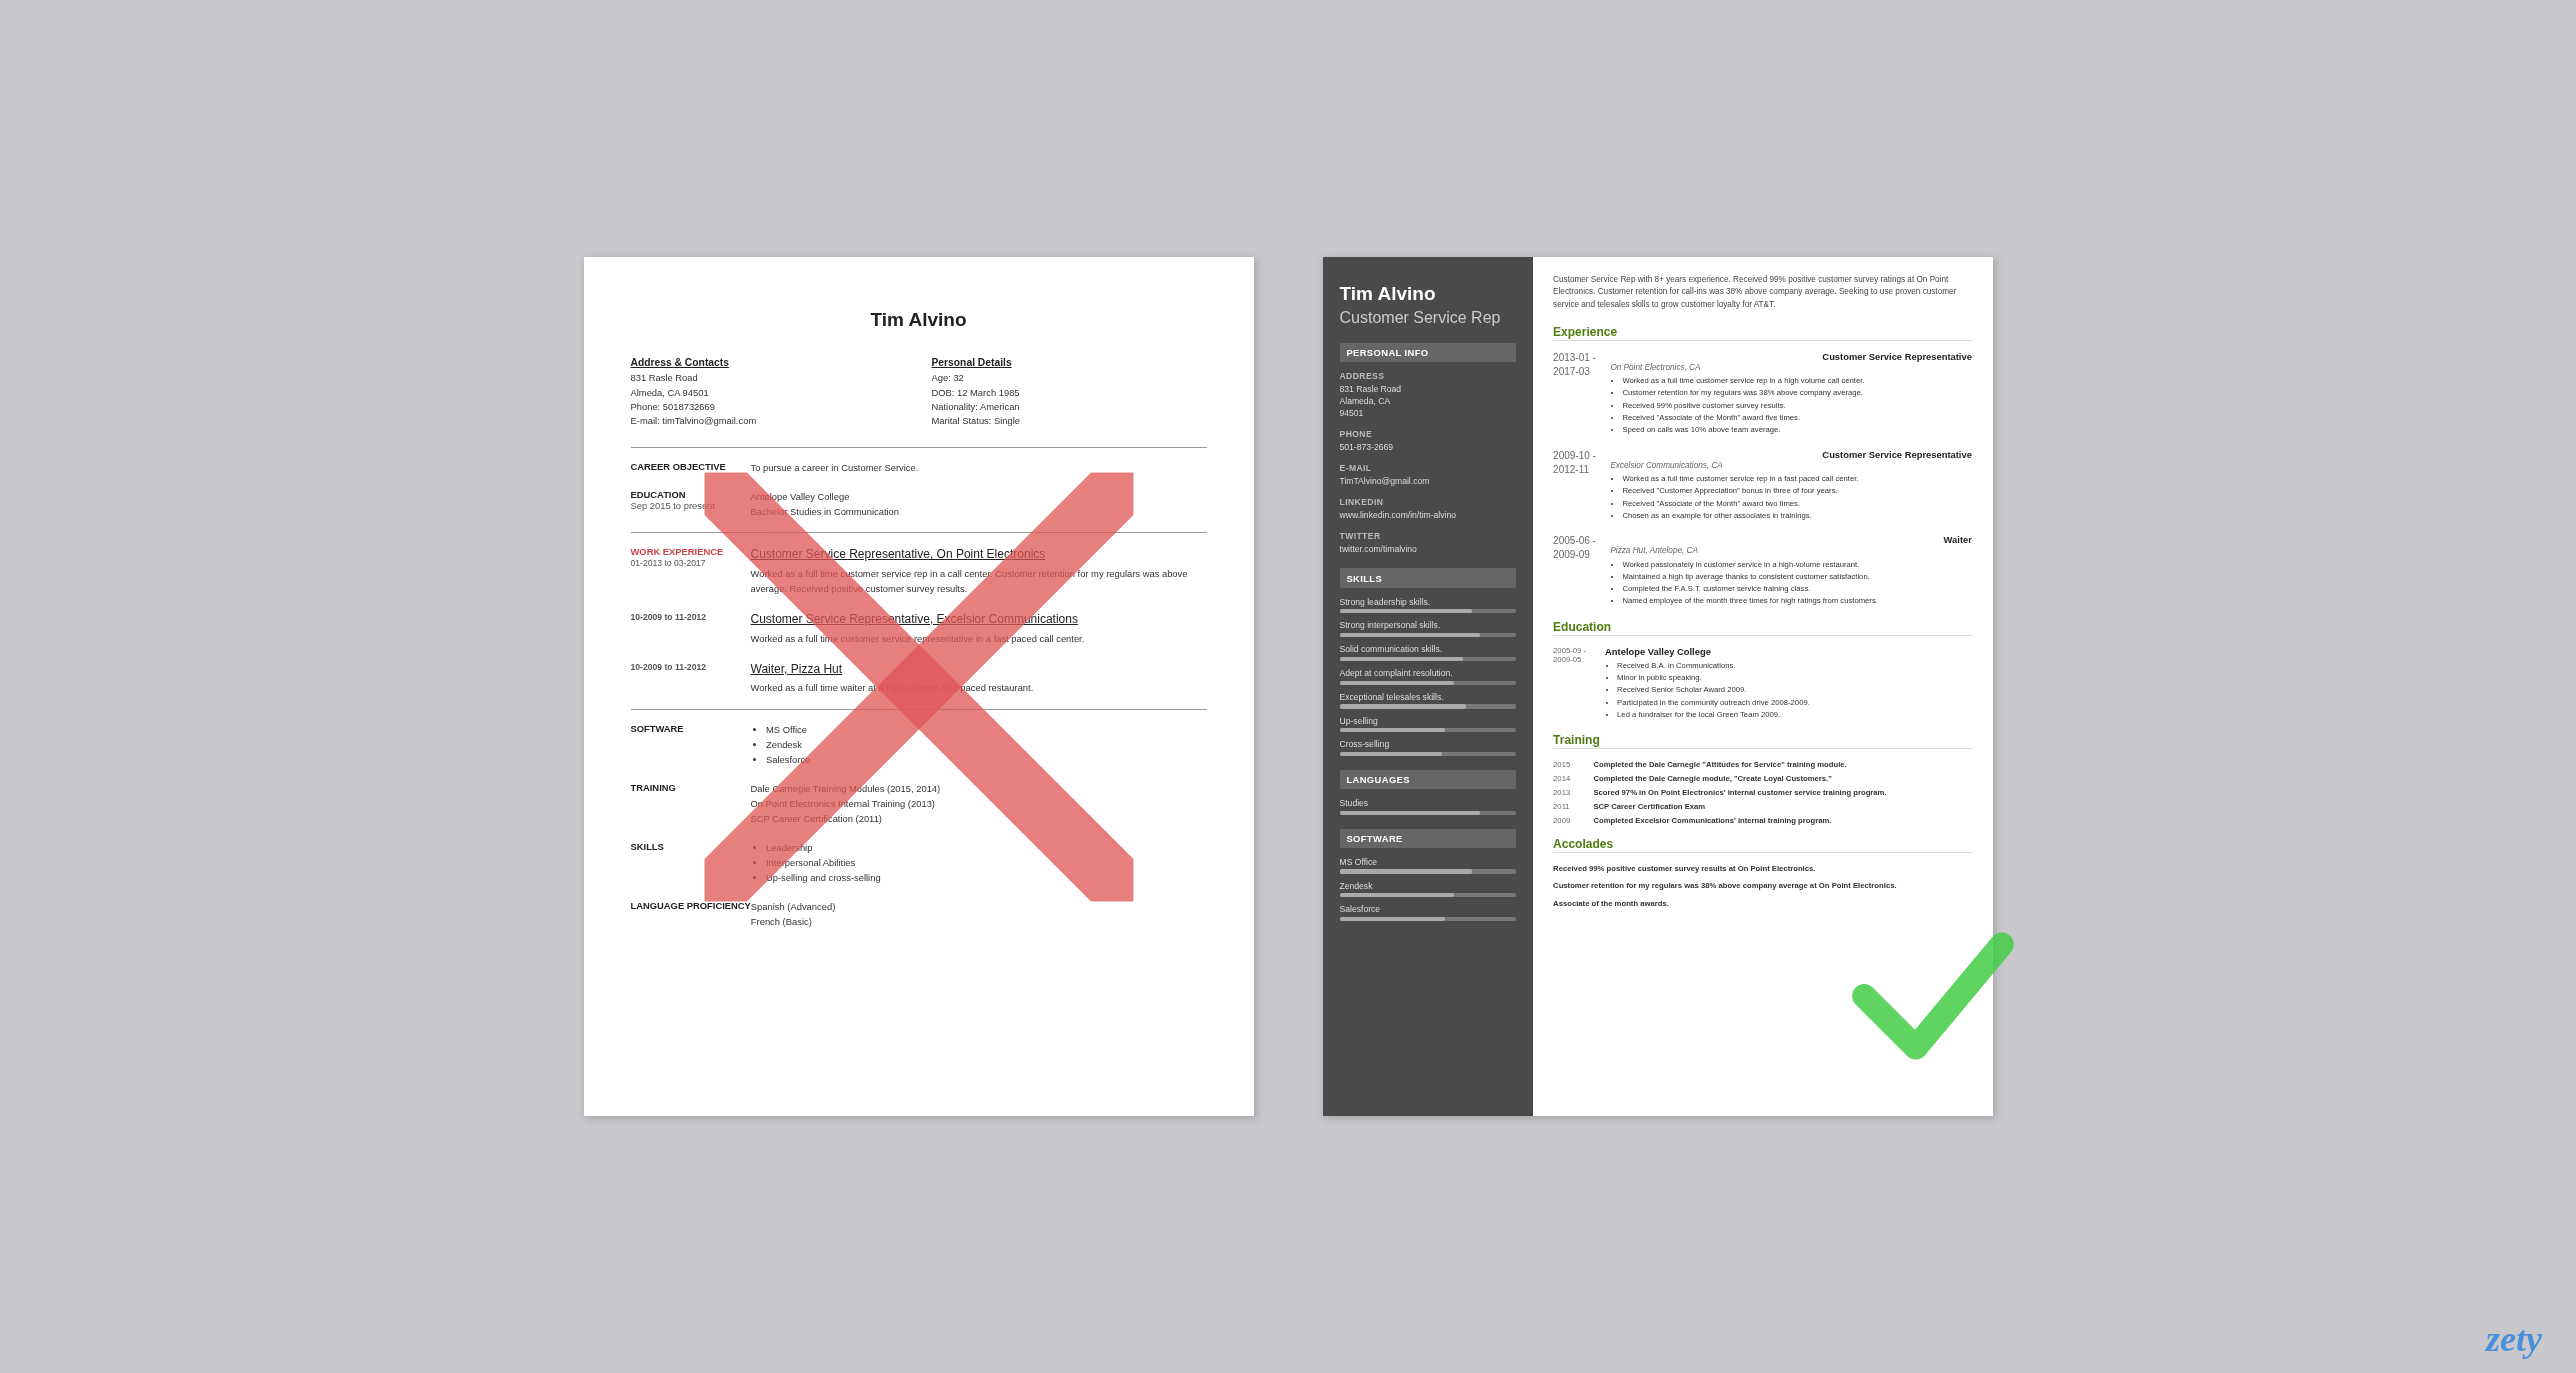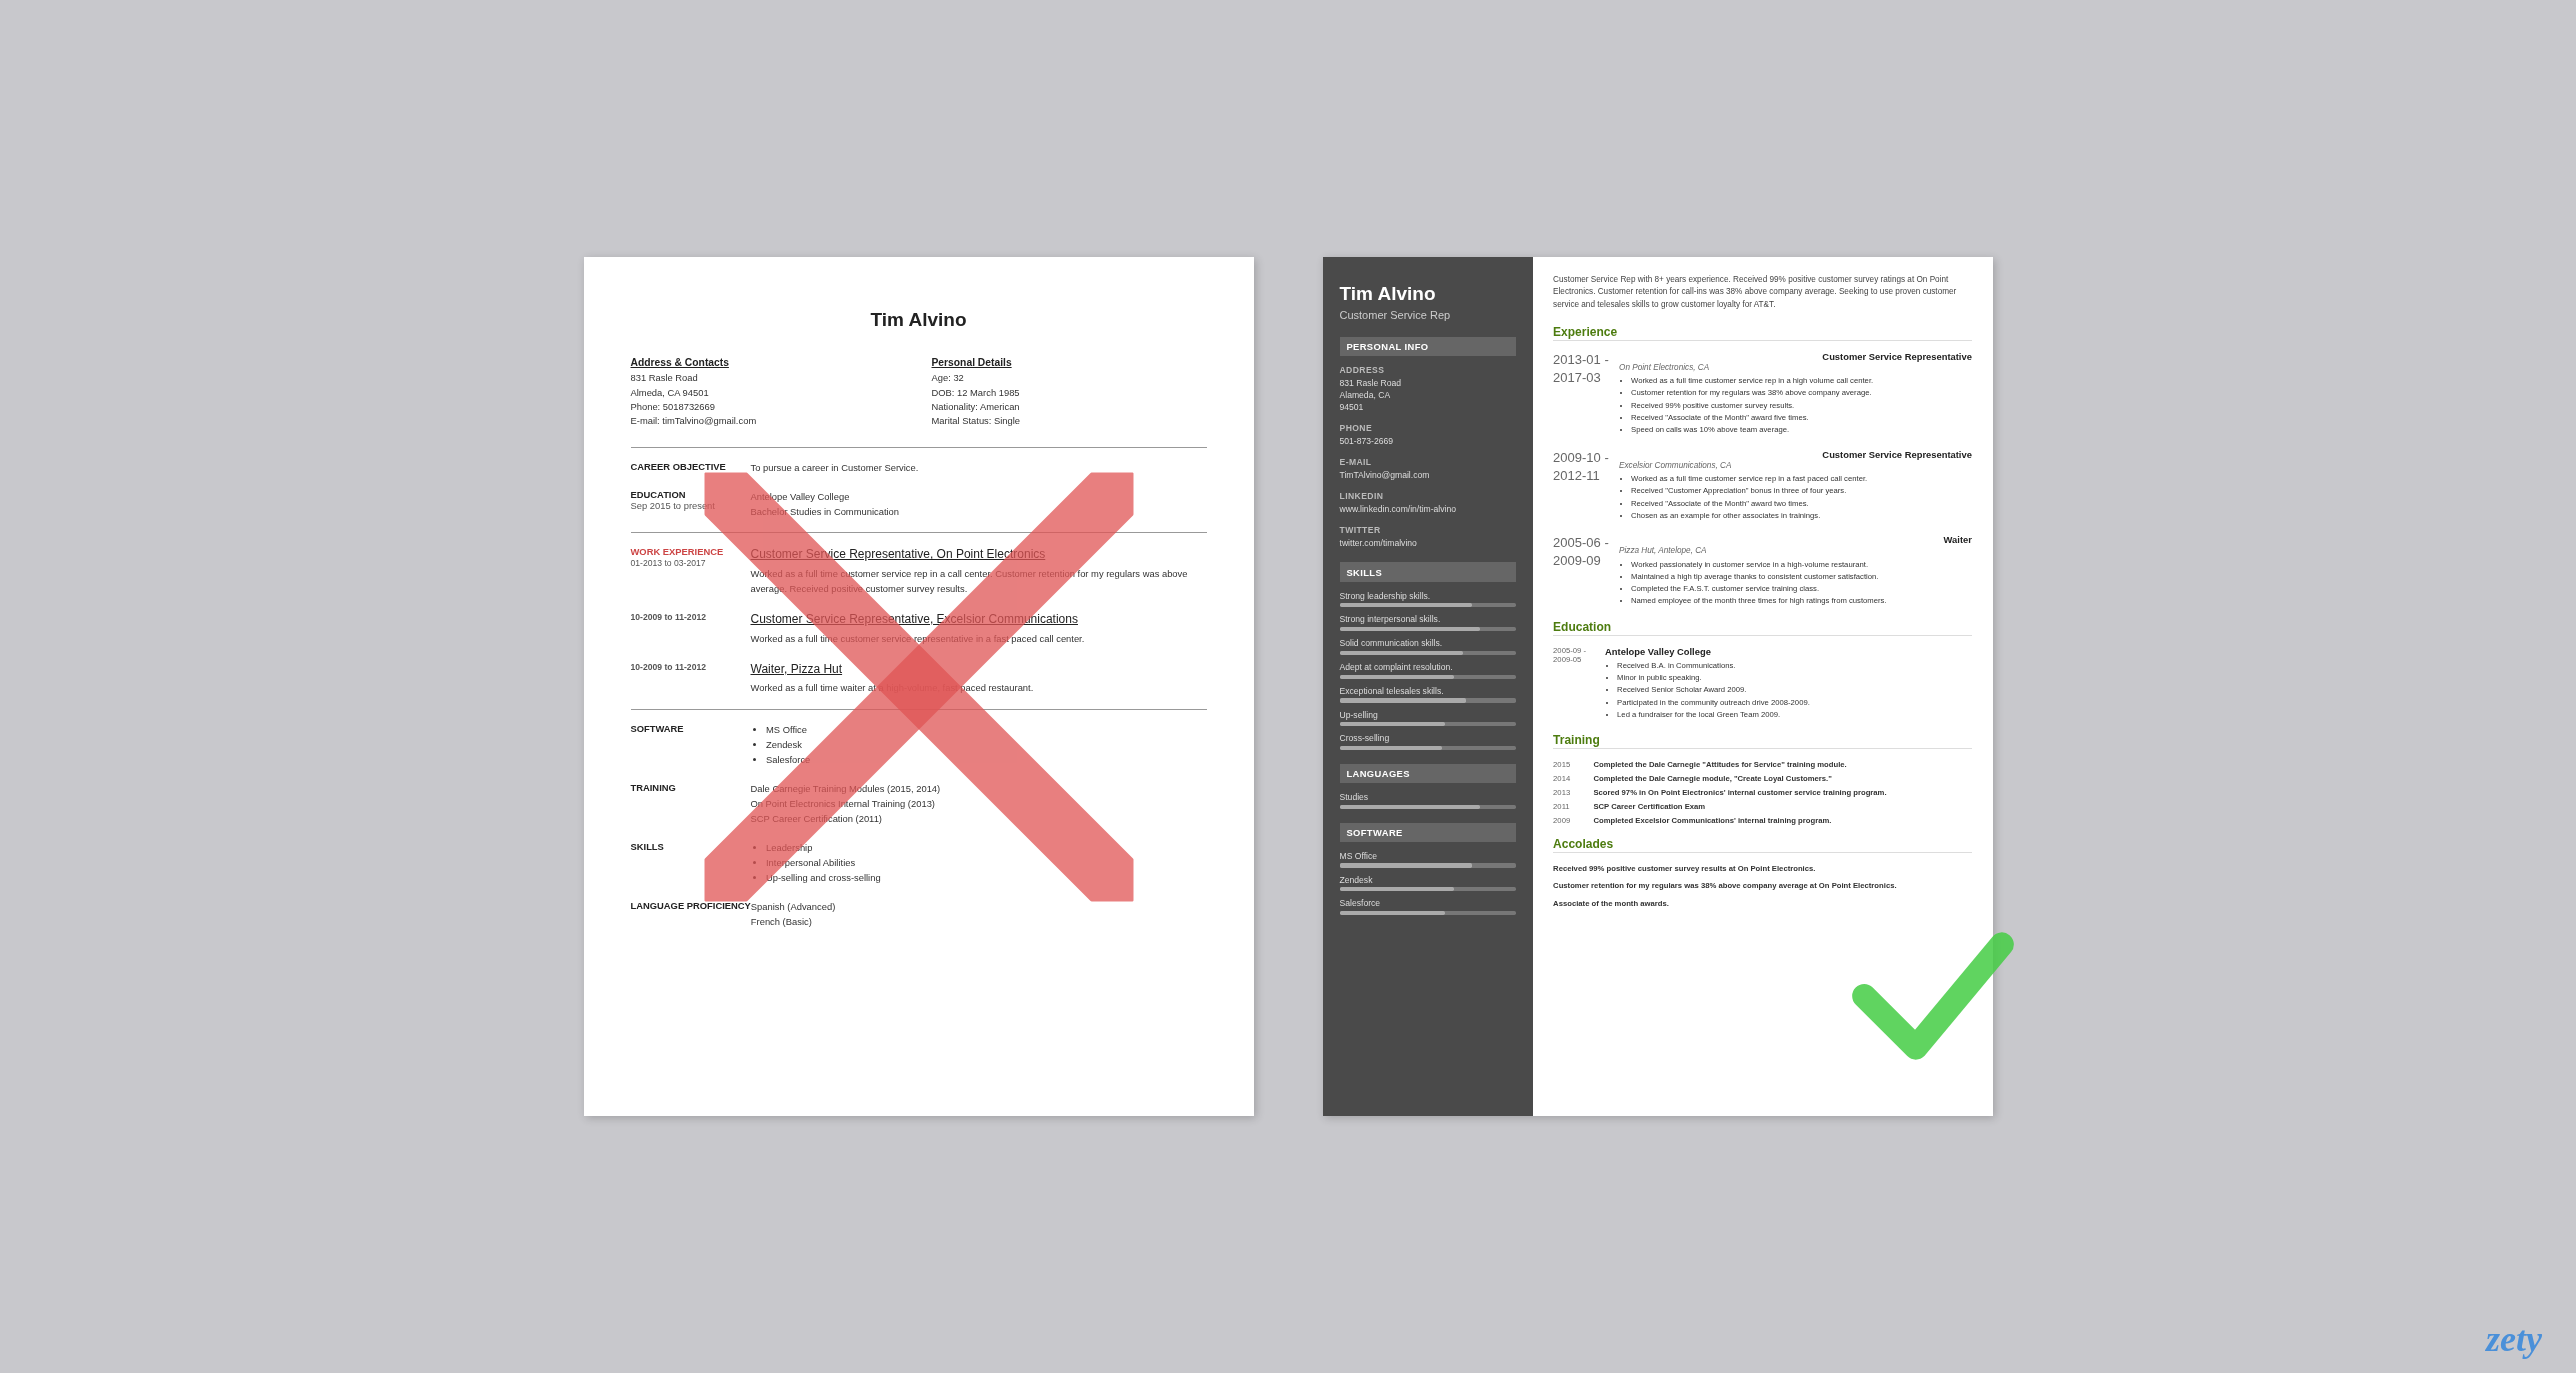--- a/index.html
+++ b/index.html
@@ -143,21 +143,21 @@
 
     .resume-right .sidebar .name {
       font-size: 19px;
       font-weight: bold;
       color: white;
       line-height: 1.2;
       margin-bottom: 3.4px;
     }
 
     .resume-right .sidebar .title {
-      font-size: 11px;
+      font-size: 16px;
       color: #ccc;
       margin-bottom: 15.5px;
     }
 
     .resume-right .sidebar .section-header {
       background: #666;
       color: white;
       font-size: 9.4px;
       font-weight: bold;
       padding: 4.3px 6.9px;
@@ -231,21 +231,21 @@
       margin-top: 12px;
     }
 
     .resume-right .exp-entry {
       display: flex;
       gap: 10.3px;
       margin-bottom: 12px;
     }
 
     .resume-right .exp-date {
-      font-size: 13px;
+      font-size: 10px;
       color: #666;
       min-width: 47px;
       line-height: 1.4;
     }
 
     .resume-right .exp-body {
       flex: 1;
     }
 
     .resume-right .exp-job-title {

